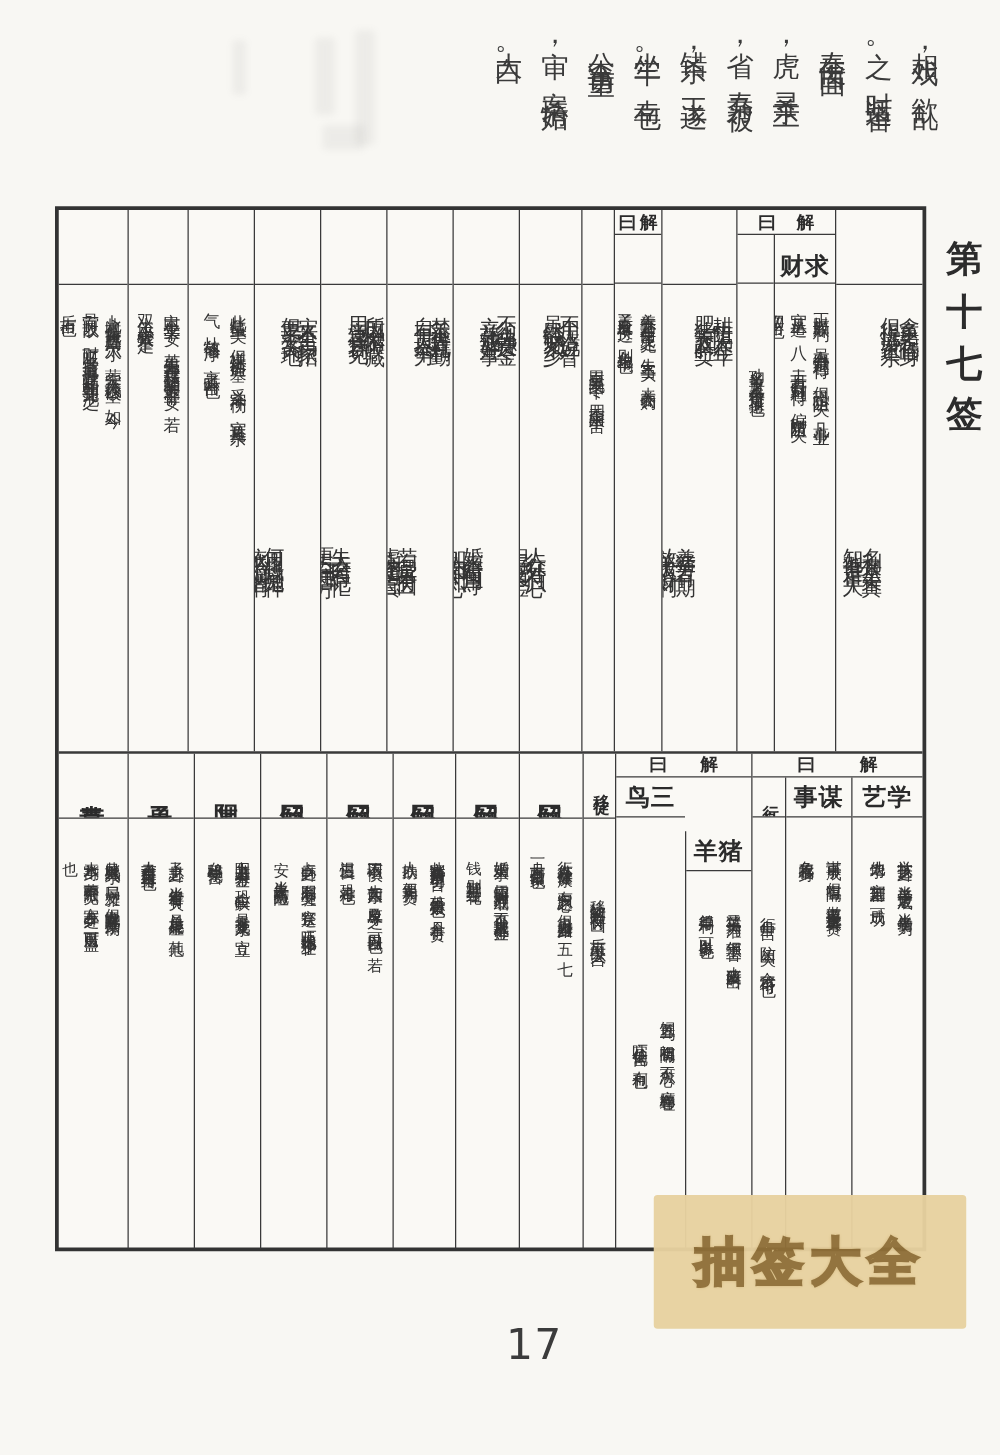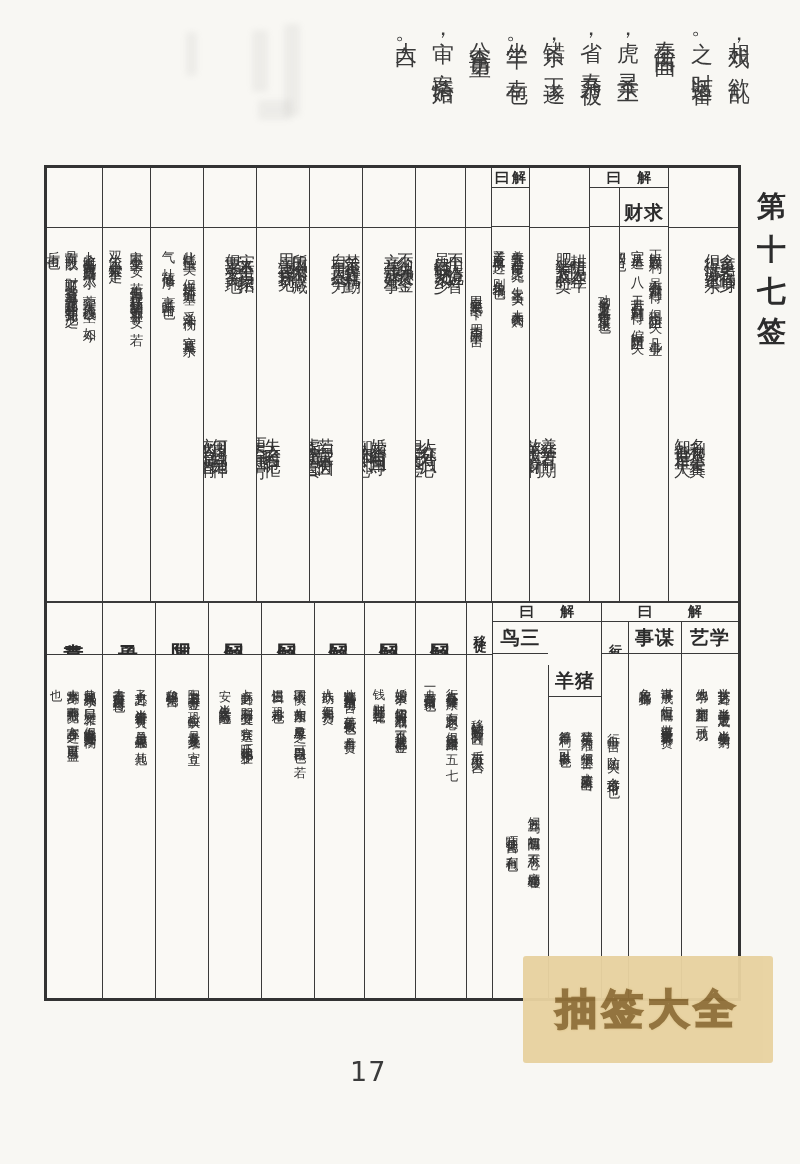--- a/index.html
+++ b/index.html
@@ -76,22 +76,22 @@
     background:#e8d2a0;opacity:.96;border-radius:3px;z-index:5;
     display:flex;align-items:center;justify-content:center;
   }
   .stamp span{
     font-size:41px;font-weight:700;letter-spacing:5px;
     color:#e7cb8e;-webkit-text-stroke:2px #8f6f38;text-shadow:0 0 3px #b5924e;
     white-space:pre;
   }
   
   .pagenum{
-    position:absolute;left:350px;top:1056px;width:100px;text-align:left;
-    font-size:27px;color:#3b3b3b;letter-spacing:1px;
+    position:absolute;left:350px;top:1056px;width:100px;text-align:right;
+    font-size:34px;color:#3b3b3b;letter-spacing:1px;
   }
 </style>
 </head>
 <body>
 
 <div>
 
   <div class="smudge" style="left:252px;top:30px;width:16px;height:62px;"></div>
   <div class="smudge" style="left:284px;top:24px;width:16px;height:92px;"></div>
   <div class="smudge" style="left:258px;top:100px;width:34px;height:20px;"></div>

